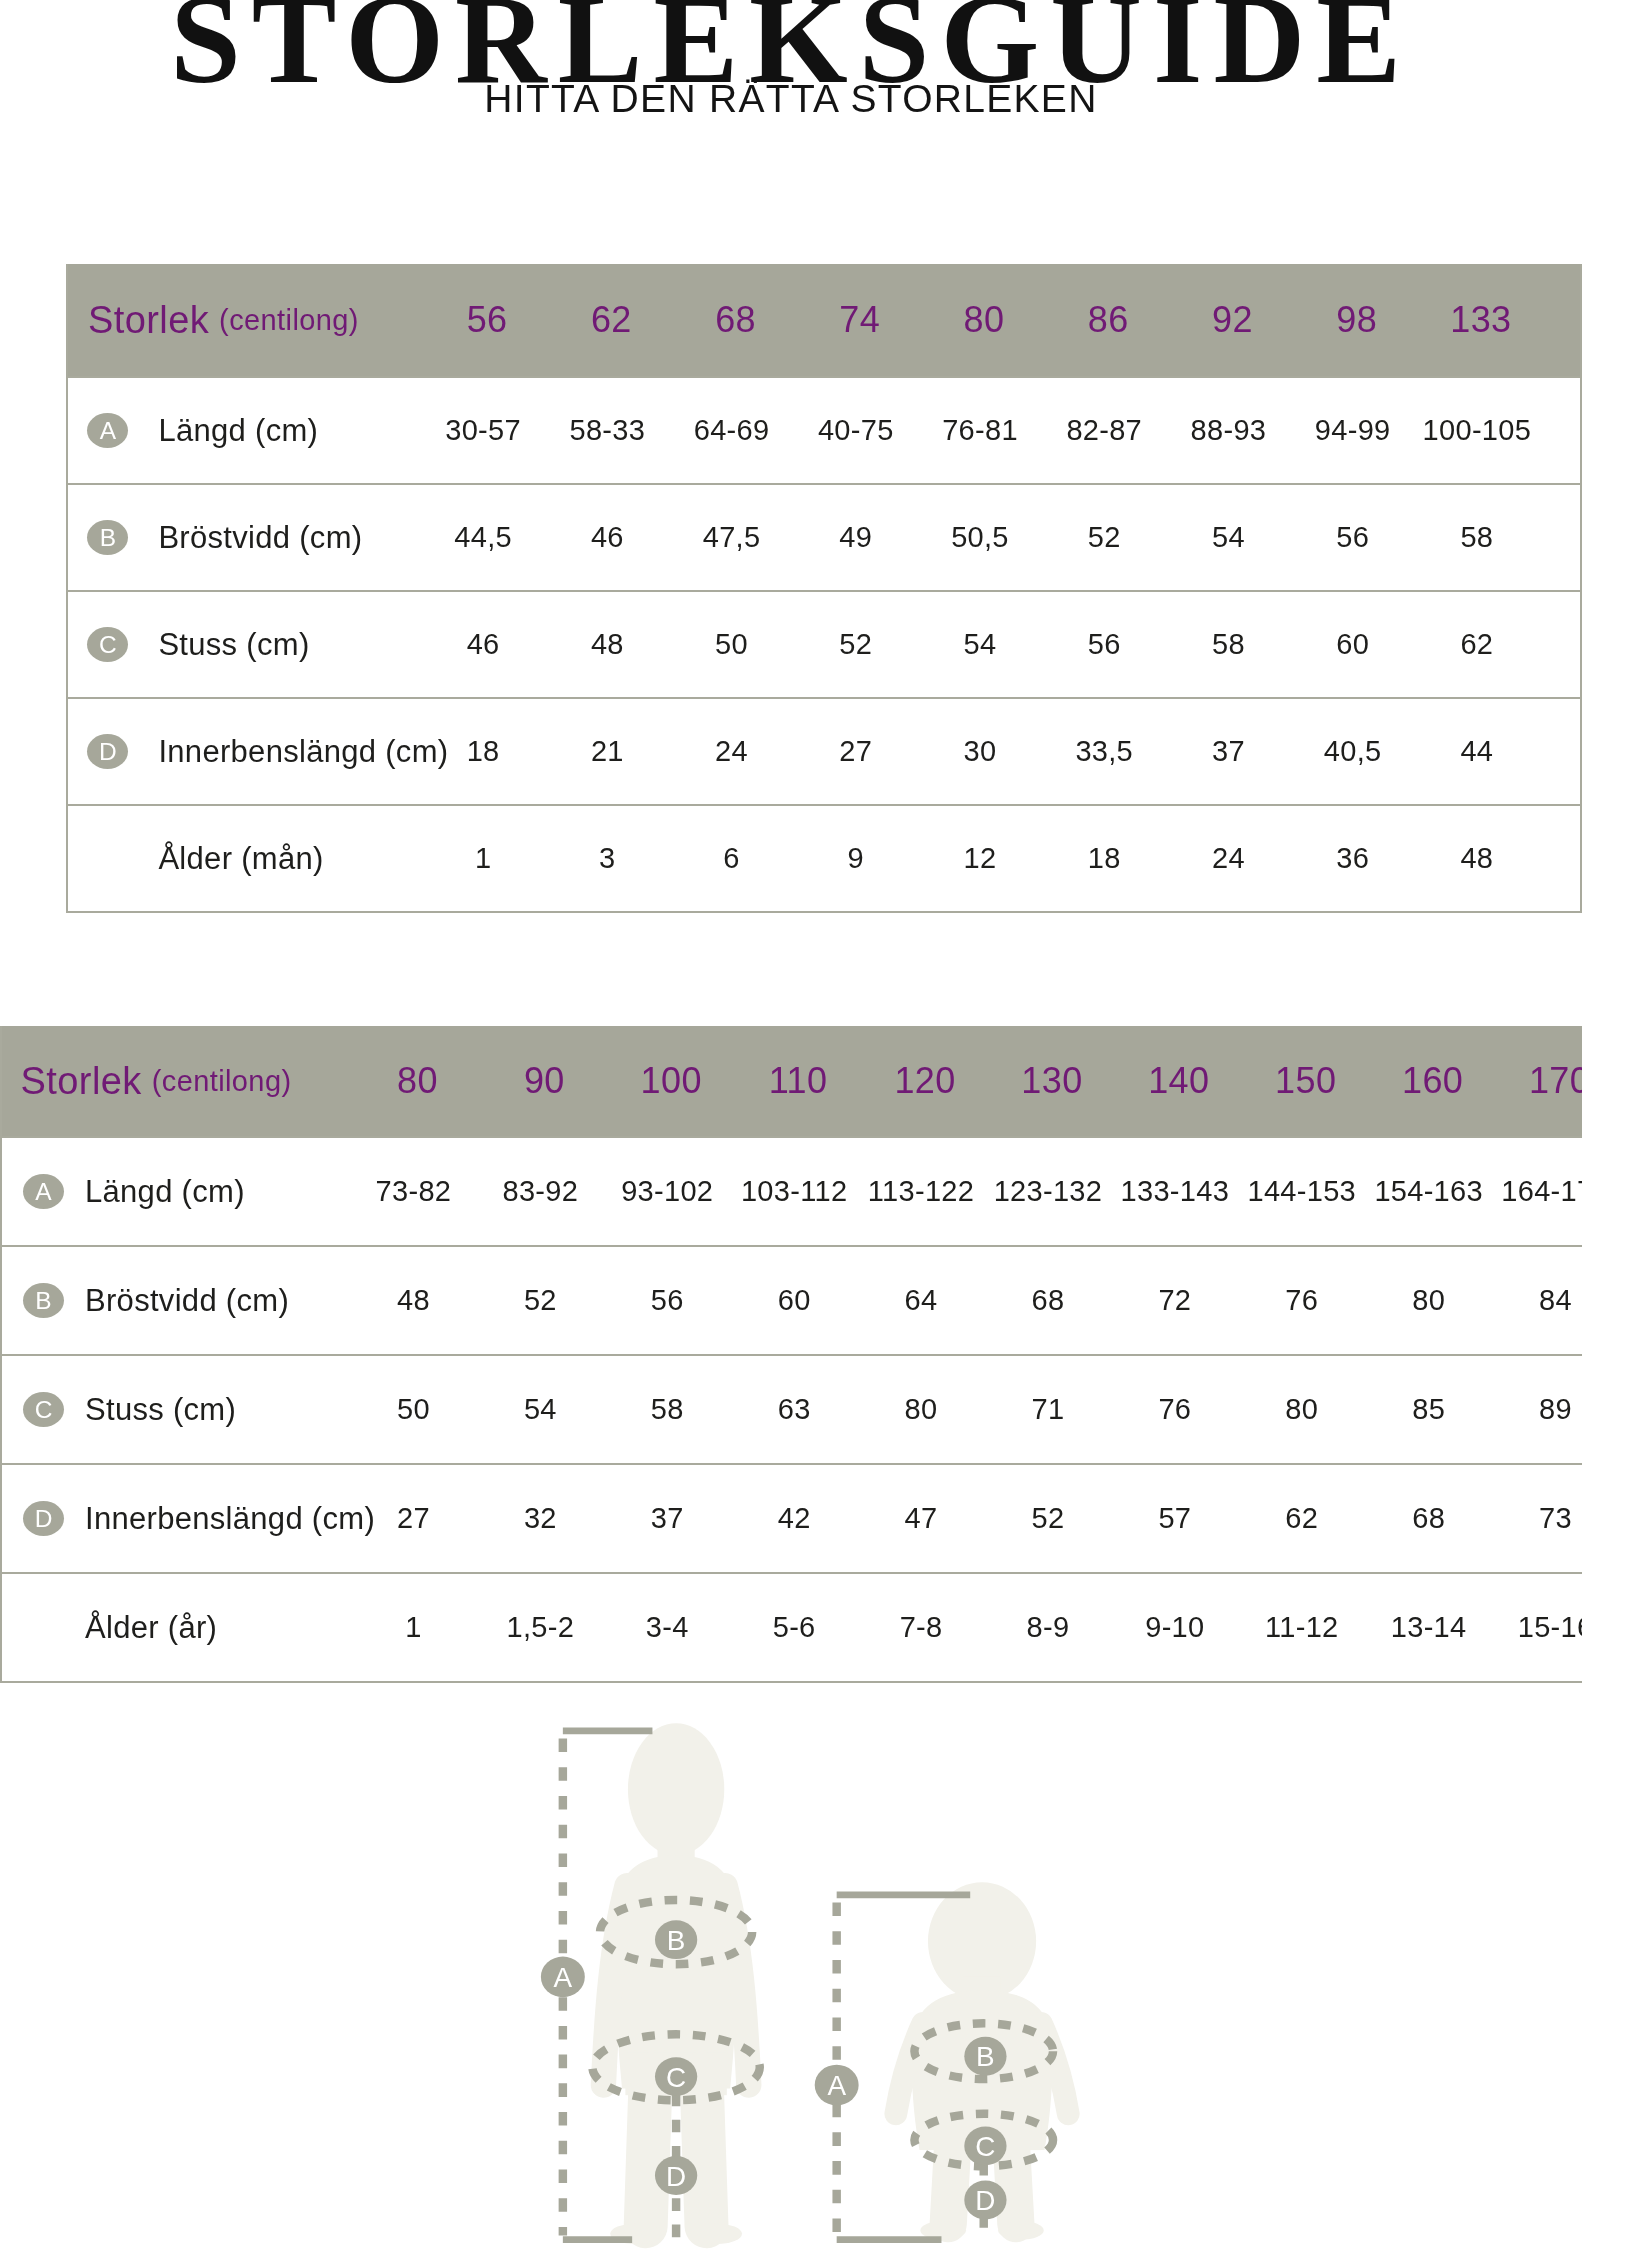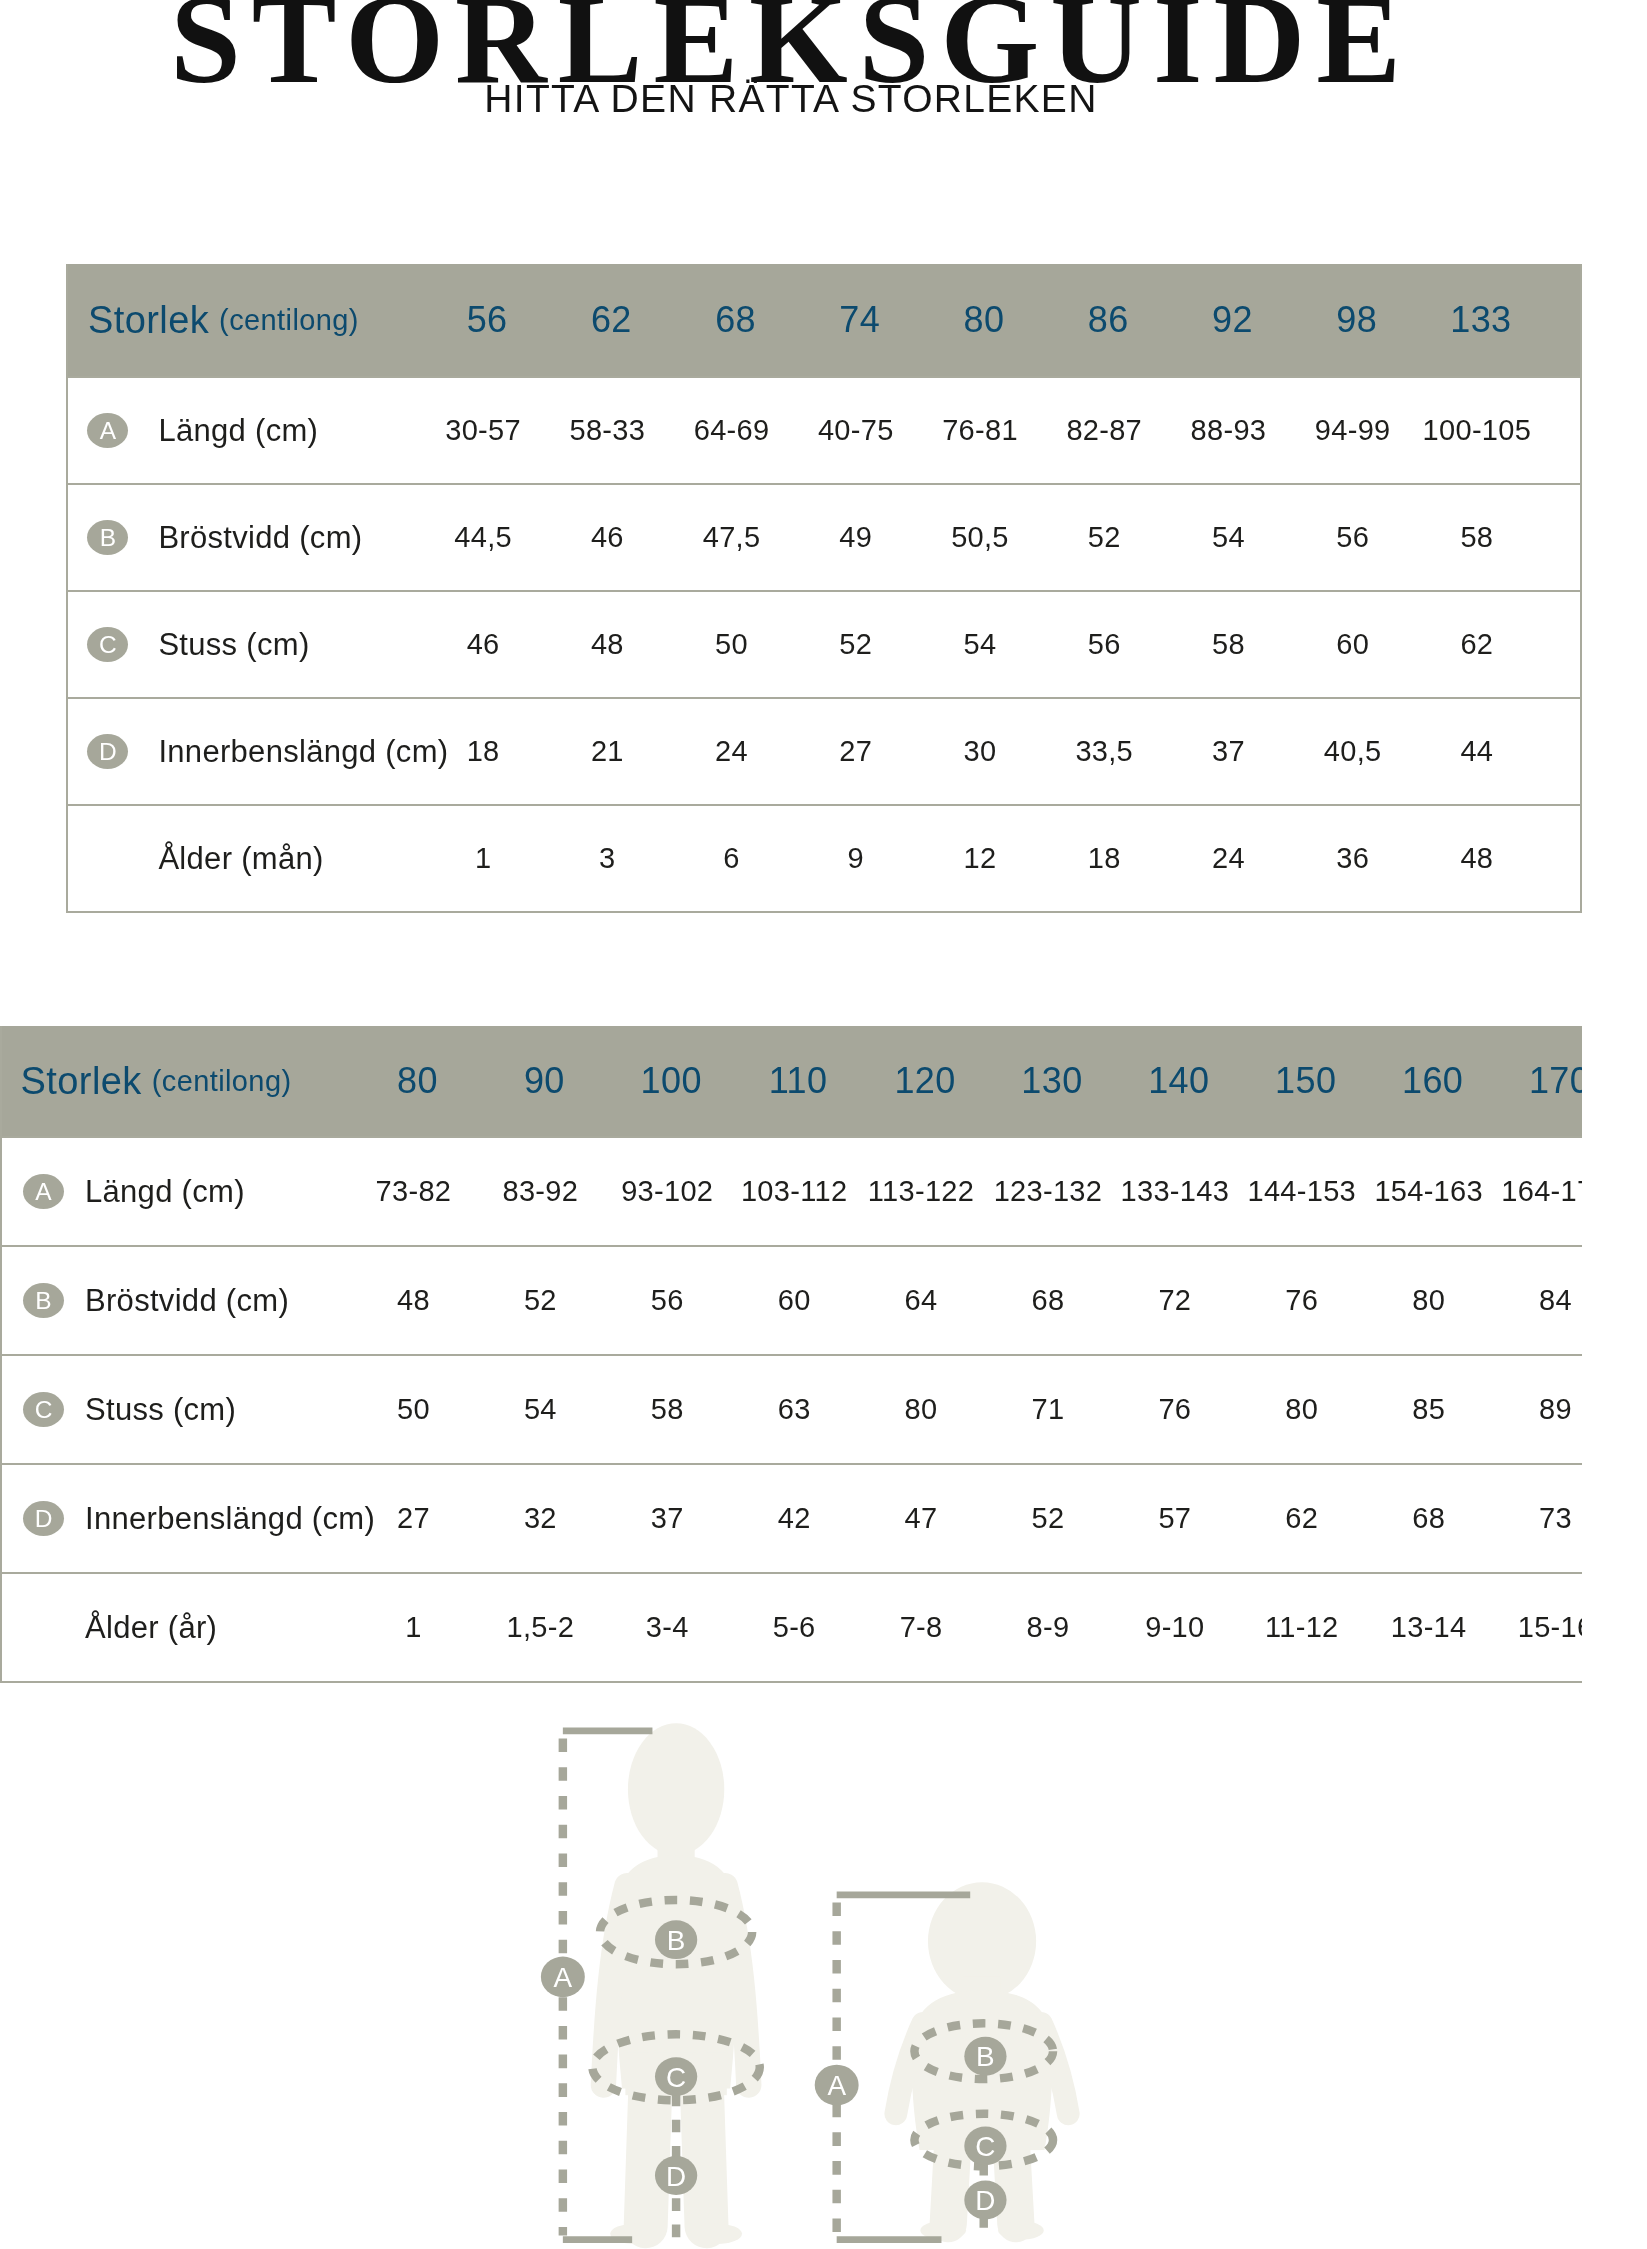--- a/index.html
+++ b/index.html
@@ -35,21 +35,21 @@
     border:2.5px solid var(--line);
     border-top:none;
     box-sizing:border-box;
     background:#fff;
   }
   .t1{left:66px;top:264px;width:1516px;}
   .t2{left:0;top:1026px;width:1648px;}
   .row{display:grid;align-items:center;box-sizing:border-box;}
   .t1 .row{grid-template-columns:353px repeat(9,1fr);padding-right:41px;}
   .t2 .row{grid-template-columns:348px repeat(10,1fr);padding-right:27px;}
-  .thead{background:var(--accent);color:#0c4a6e;gap:8px;}
+  .thead{background:var(--accent);color:#701a75;gap:8px;}
   .t1 .thead{height:112px;}
   .t2 .thead{height:110px;}
   .t1 .trow{height:107px;}
   .t2 .trow{height:109px;}
   .trow{border-top:2.5px solid var(--line);}
   .label-cell{display:flex;align-items:center;}
   .t1 .label-cell{padding-left:19.4px;gap:30px;}
   .t2 .label-cell{padding-left:21px;gap:21px;}
   .t1 .thead .label-cell{padding-left:20px;gap:0;}
   .t2 .thead .label-cell{padding-left:18.6px;gap:0;}

